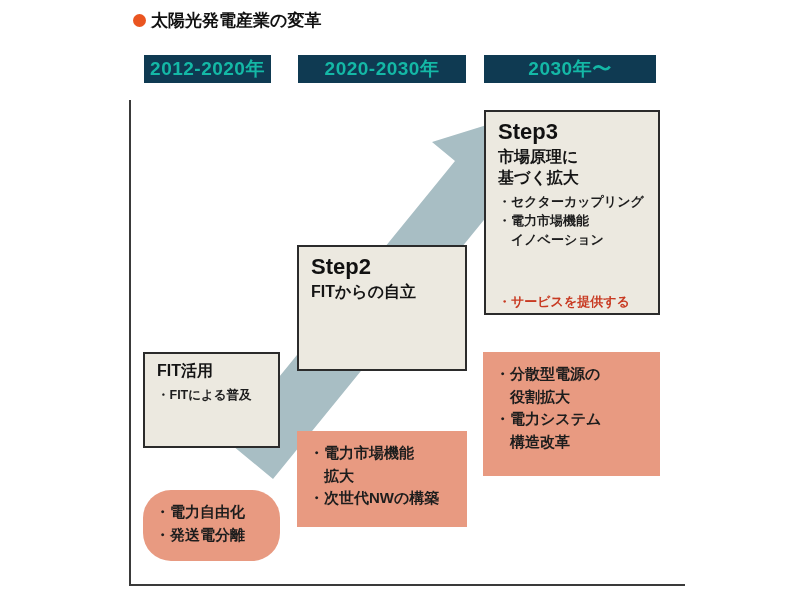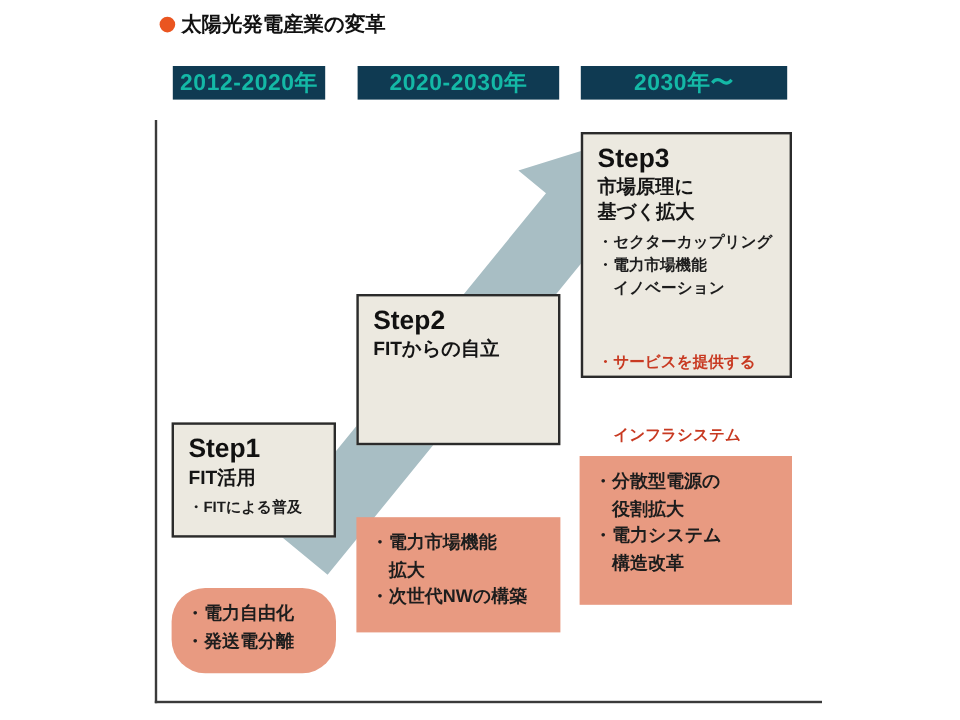--- a/index.html
+++ b/index.html
@@ -66,21 +66,21 @@
   
   .infra {
     position: absolute; z-index: 2;
     background: var(--bottom-bg, #e89a81);
     box-sizing: border-box;
     padding: 11px 12px;
   }
   .infra .line { font-size: 15px; font-weight: bold; color: #1d1d1d; line-height: 1.5; white-space: pre; }
   .infra1 { left: 143px; top: 490px; width: 137px; height: 71px; border-radius: 28px; }
   .infra2 { left: 297px; top: 431px; width: 170px; height: 96px; }
-  .infra3 { left: 483px; top: 380px; width: 177px; height: 124px; }
+  .infra3 { left: 483px; top: 352px; width: 177px; height: 124px; }
 </style>
 </head>
 <body>
 
 <div class="canvas">
 
   <div class="title">
     <span class="bullet"></span>
     <span>太陽光発電産業の変革</span>
   </div>
@@ -90,21 +90,20 @@
   <div class="period p3">2030年〜</div>
 
   <div class="axis-v"></div>
   <div class="axis-h"></div>
 
   <svg class="arrow-svg" width="800" height="600" viewBox="0 0 800 600" aria-hidden="true">
     <polygon points="227,441 455,161 432,142 535,110 525,218 501,199 273,479" fill="#a8bec4"></polygon>
   </svg>
 
   <div class="stepbox step1-box">
-    <div class="step-name">Step1</div>
     <div class="step-heading">FIT活用</div>
     <div class="step-items">
       <div class="item">・FITによる普及</div>
     </div>
   </div>
 
   <div class="stepbox step2-box">
     <div class="step-name">Step2</div>
     <div class="step-heading">FITからの自立</div>
   </div>

